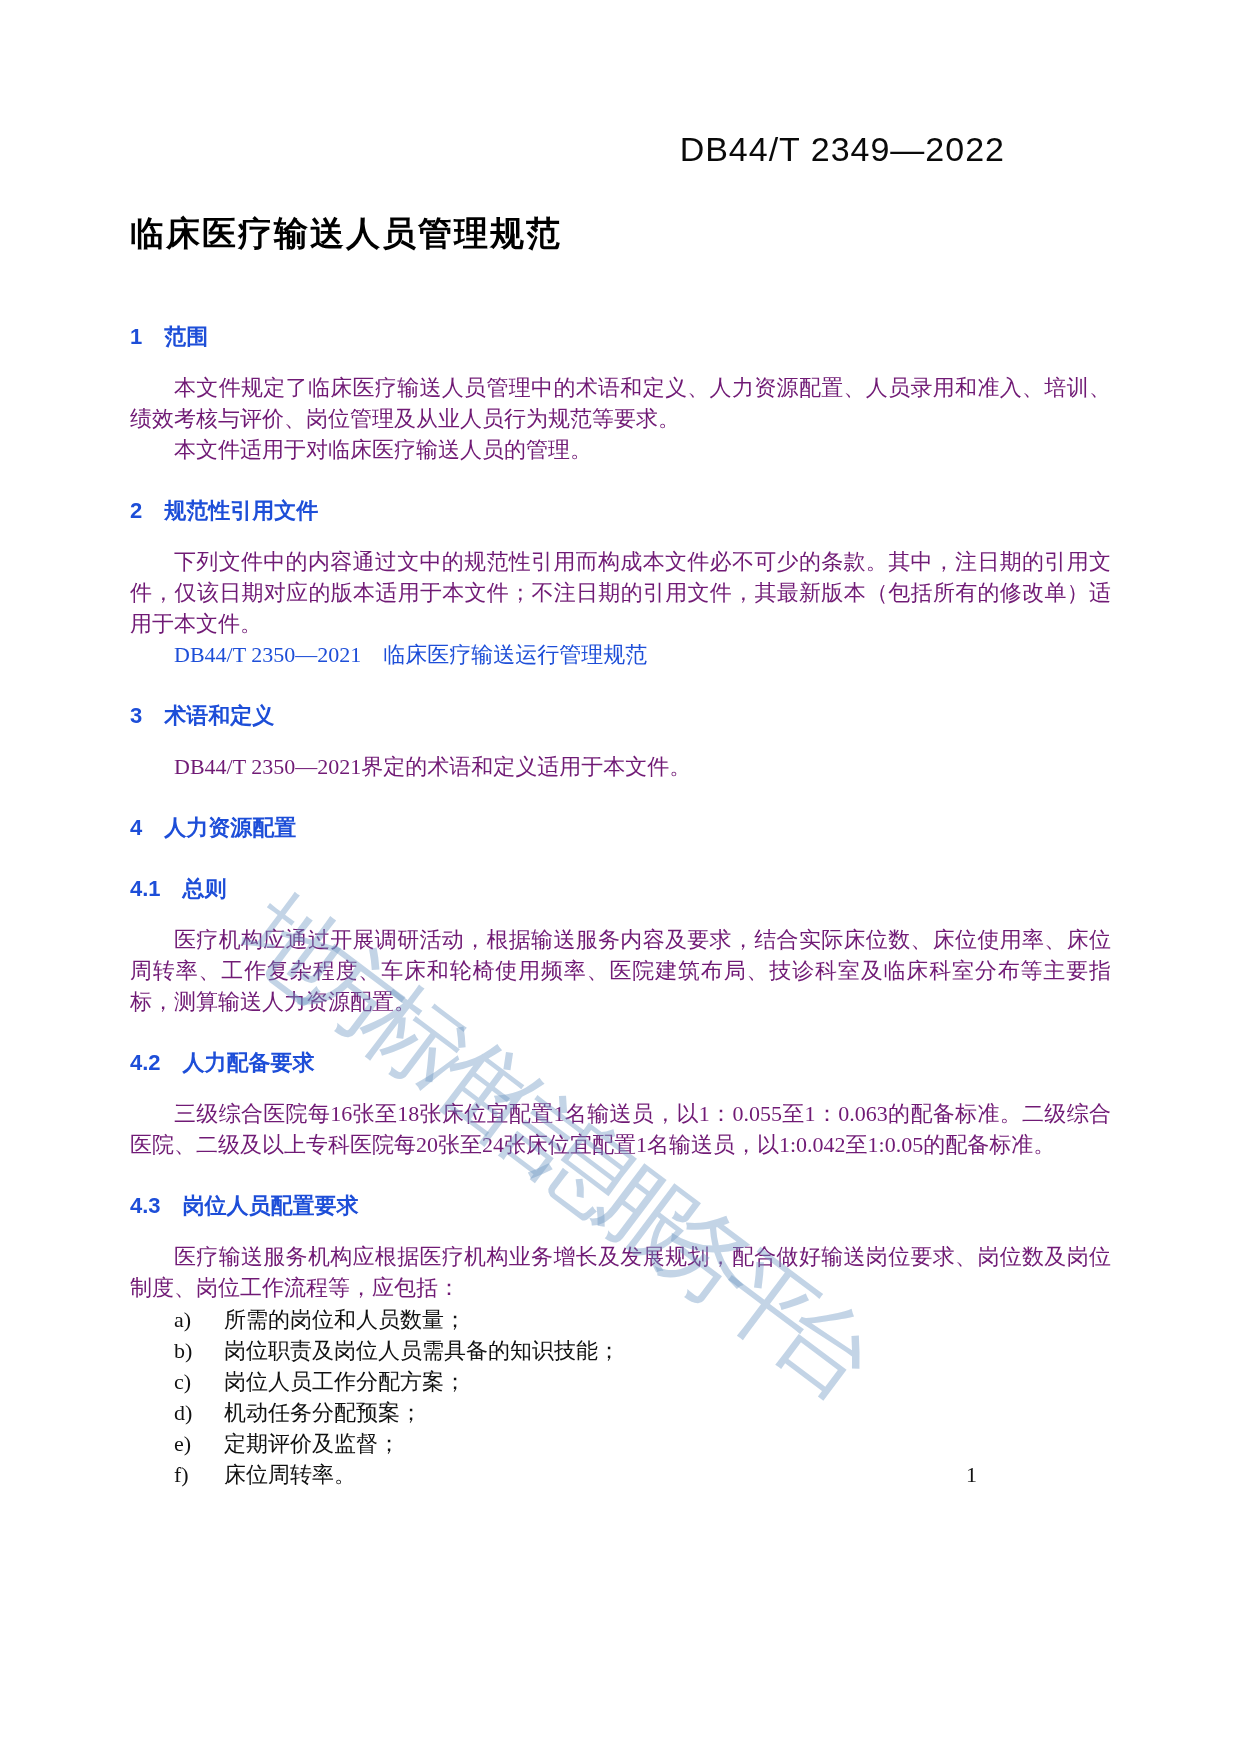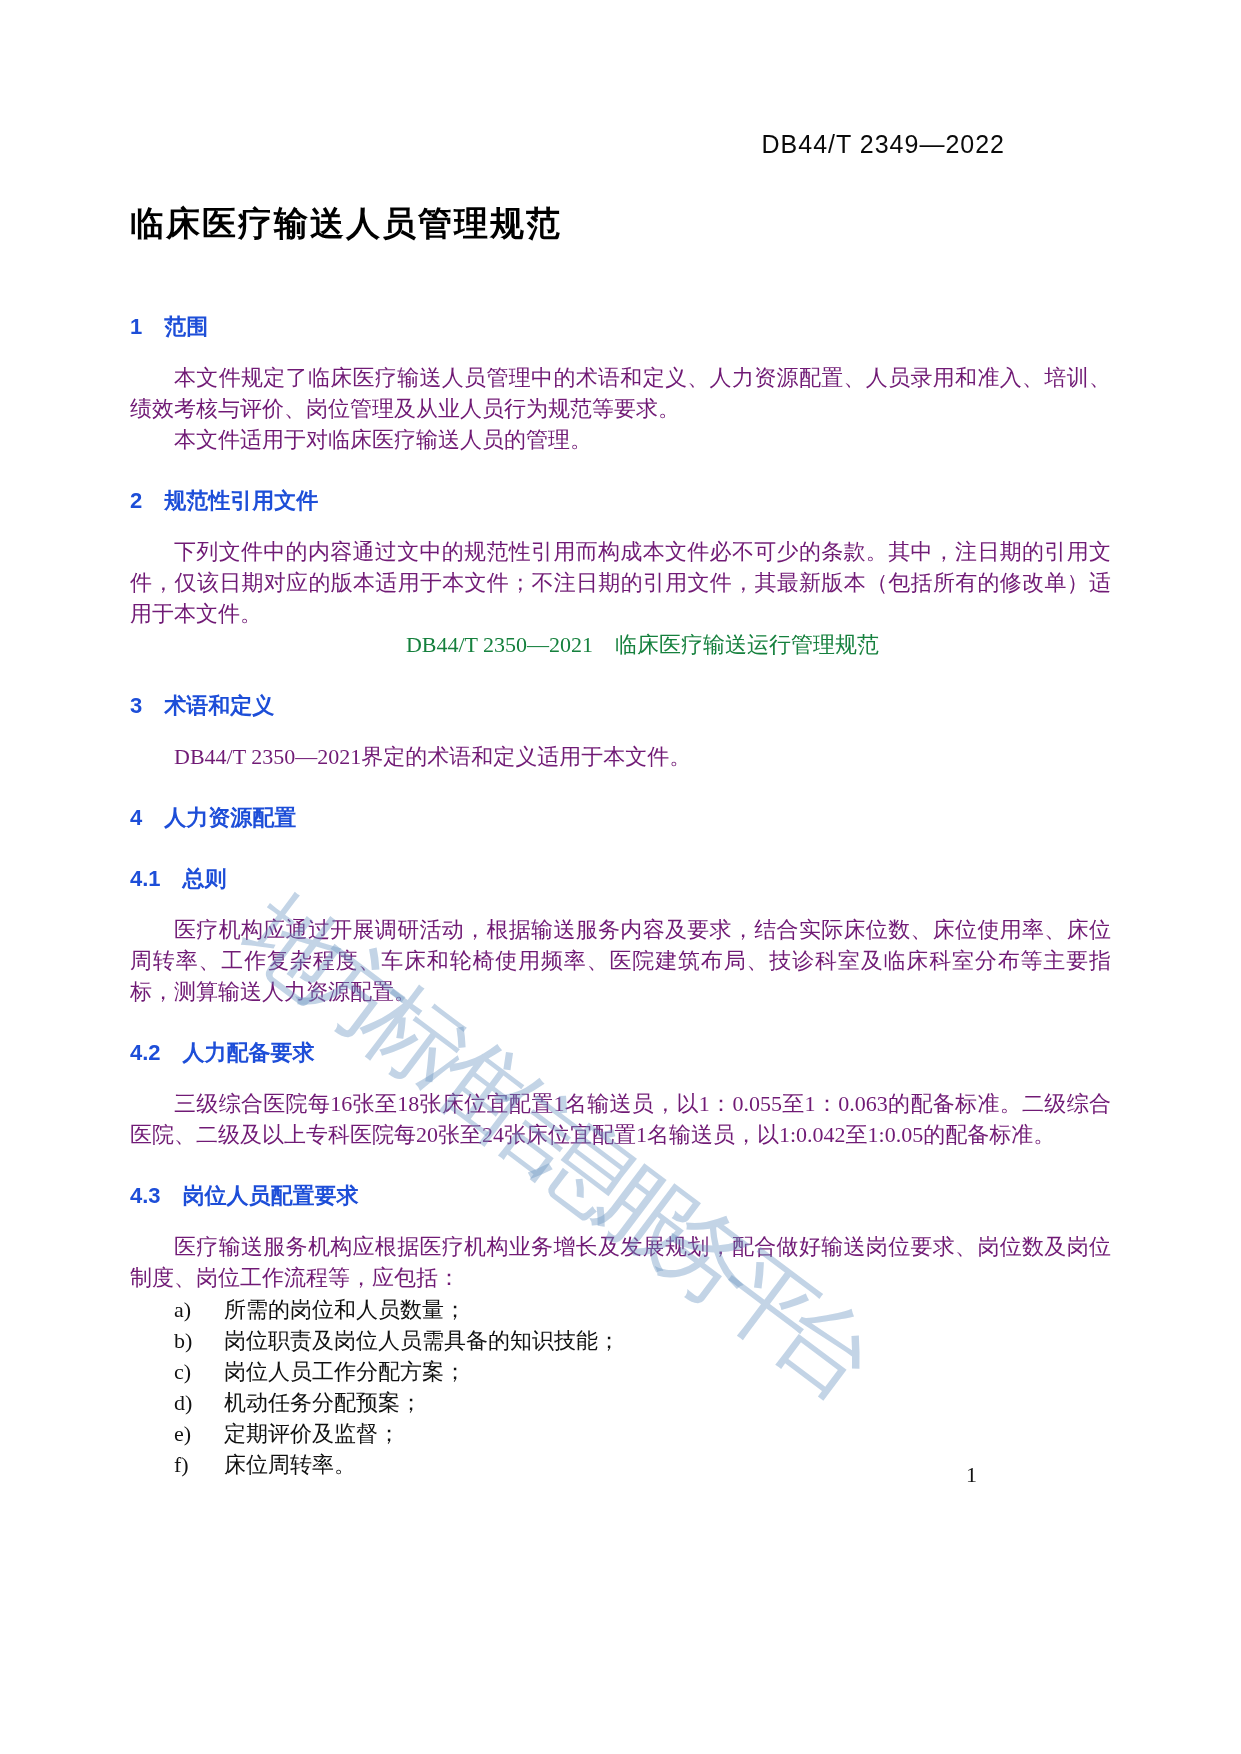--- a/index.html
+++ b/index.html
@@ -16,21 +16,21 @@
     position: relative;
     width: 1241px;
     height: 1754px;
     padding: 130px 130px 0 130px;
     background: #ffffff;
   }
   .doc-code {
     text-align: right;
     padding-right: 106px;
     font-family: "Liberation Sans", "DejaVu Sans", sans-serif;
-    font-size: 25px;
+    font-size: 34px;
     letter-spacing: 1px;
     color: #0a0a0a;
   }
   .doc-title {
     margin-top: 42px;
     text-align: left;
     font-family: "Liberation Sans", "DejaVu Sans", sans-serif;
     font-weight: 700;
     font-size: 34px;
     letter-spacing: 2px;
@@ -52,22 +52,21 @@
     font-size: 22px;
     line-height: 31px;
     text-align: justify;
     text-indent: 2em;
     color: #701a75;
   }
   .ref-line {
     font-size: 22px;
     line-height: 31px;
     text-indent: 2em;
-    color: #15803d;
-    text-align: center;
+    color: #1d4ed8;
   }
   .list {
     margin-top: 1px;
   }
   .list-item {
     display: flex;
     padding-left: 44px;
     font-size: 22px;
     line-height: 31px;
     color: #111111;

